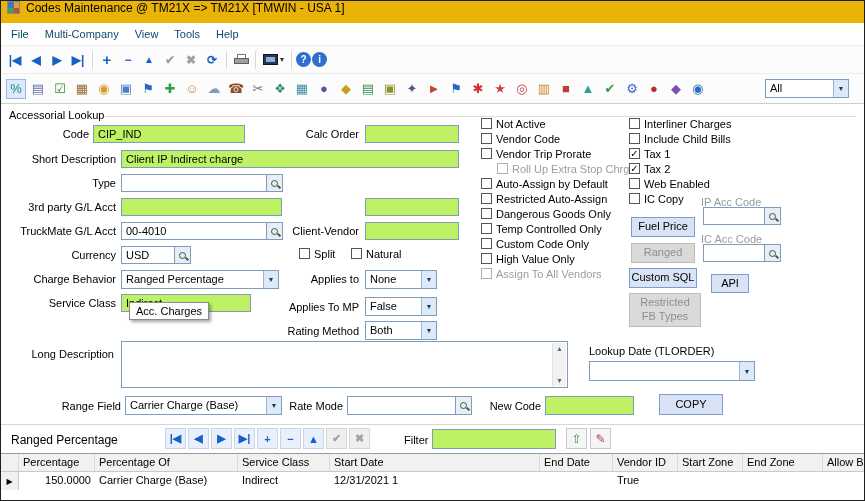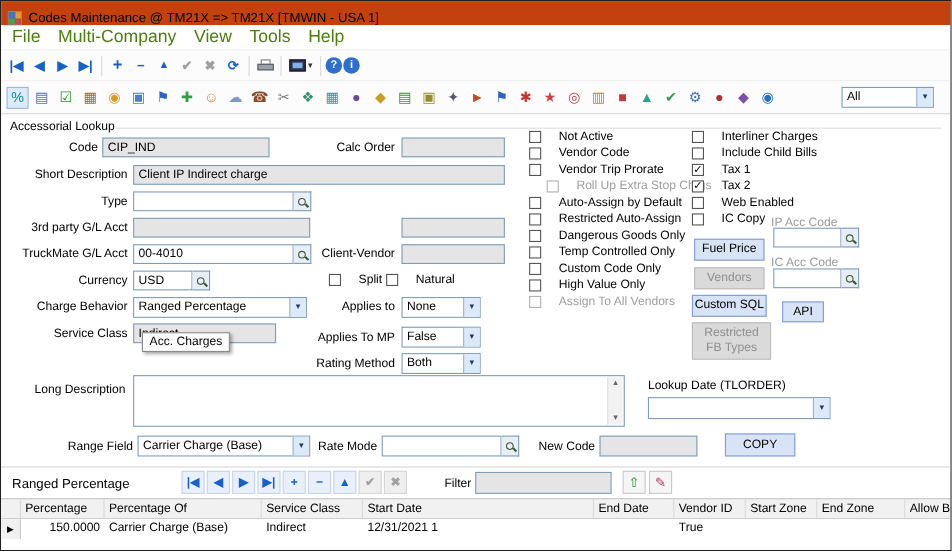--- a/index.html
+++ b/index.html
@@ -1,24 +1,24 @@
 <!DOCTYPE html>
 <html><head>
 <meta charset="utf-8">
 <style>
   * {margin:0;padding:0;box-sizing:border-box}
   body {background:#c8c8c8;font-family:"Liberation Sans",sans-serif}
   .window {width:865px;height:501px;border:1px solid #1f1f1f;background:#fff;position:relative;overflow:hidden;margin:0 auto}
-  .titlebar {height:22px;display:flex;align-items:flex-end;gap:6px;padding:0 6px;background:#c2410c}
+  .titlebar {height:22px;display:flex;align-items:flex-start;gap:6px;padding:0 6px;background:#eab308}
   .appicon {width:13px;height:13px;display:grid;grid-template-columns:1fr 1fr;grid-template-rows:1fr 1fr;border:1px solid #888;flex:0 0 auto}
   .appicon i:nth-child(1){background:#3c78c8}.appicon i:nth-child(2){background:#e0a030}
   .appicon i:nth-child(3){background:#48a048}.appicon i:nth-child(4){background:#c84848}
   .title-text {font-size:12px;color:#000;white-space:nowrap}
   .menubar {height:23px;display:flex;align-items:center;padding:0 2px;background:#fff;border-bottom:1px solid #ececec}
-  .menu-item {font-size:16px;padding:3px 8px;color:#4d7c0f;white-space:nowrap}
+  .menu-item {font-size:11px;padding:3px 8px;color:#0c4a6e;white-space:nowrap}
   .tb1 {height:28px;display:flex;align-items:center;gap:1px;padding:0 4px;background:#fcfcfc;border-bottom:1px solid #ececec}
   .tbtn {min-width:20px;height:22px;display:flex;align-items:center;justify-content:center;font-weight:bold;font-size:12px;color:#1660c8;padding:0 2px}
   .tbtn.sm {font-size:10px}
   .tbtn.plus {font-size:15px}
   .tbtn.gray {color:#a0a0a0}
   .vsep {width:1px;height:18px;background:#d8d8d8;margin:0 3px}
   .monitor-btn {display:flex;align-items:center;gap:2px;height:22px;padding:0 3px}
   .monitor {width:15px;height:11px;background:#2e3450;border:1px solid #14161f;position:relative}
   .monitor::after {content:"";position:absolute;inset:2px;background:#7fb2e8}
   .caret {font-size:8px;color:#333}
@@ -31,27 +31,27 @@
   .ticon.active {background:#dfeaf9;border:1px solid #9cb8de}
   .scope-combo {margin-left:auto;margin-right:10px;width:84px}
   .combo {display:flex;align-items:stretch;height:19px;border:1px solid #7f9db9;background:#fff}
   .combo .ctext {flex:1;font-size:11px;padding:2px 4px;white-space:nowrap;overflow:hidden}
   .combo .carr {width:15px;background:#dce9f8;border-left:1px solid #9ab4d4;display:flex;align-items:center;justify-content:center;font-size:7px;color:#1f3a63}
   .form {position:relative;height:320px;background:#fff;font-size:11px}
   .lbl {position:absolute;white-space:nowrap;color:#000;font-size:11px}
   .lblr {text-align:right}
   .grayt {color:#9a9a9a}
   .groupline {position:absolute;height:1px;background:#dcdcdc}
-  .fld {position:absolute;height:18px;border:1px solid #7f9db9;background:#e5e5e5;font-size:11px;padding:2px 4px;white-space:nowrap;overflow:hidden}
+  .fld {position:absolute;height:18px;border:1px solid #7f9db9;background:#bef264;font-size:11px;padding:2px 4px;white-space:nowrap;overflow:hidden}
   .fwrap {position:absolute;height:18px;display:flex}
   .fwrap .ftxt {flex:1;border:1px solid #7f9db9;background:#fff;padding:2px 4px;font-size:11px;white-space:nowrap;overflow:hidden}
   .lk {width:16px;border:1px solid #7f9db9;border-left:none;background:#e9eef6;display:flex;align-items:center;justify-content:center}
   .mag {width:7px;height:7px;border:1.5px solid #3a5a3a;border-radius:50%;position:relative}
   .mag::after {content:"";position:absolute;width:4px;height:2px;background:#3a5a3a;right:-4px;bottom:-2px;transform:rotate(45deg)}
-  .cb {position:absolute;display:flex;align-items:flex-end;gap:16px;font-size:11px;white-space:nowrap}
+  .cb {position:absolute;display:flex;align-items:flex-start;gap:4px;font-size:11px;white-space:nowrap}
   .bx {width:11px;height:11px;border:1px solid #555;background:#fff;font-size:10px;line-height:9px;text-align:center;color:#000;flex:0 0 auto}
   .cb.dis {color:#9d9d9d}
   .cb.dis .bx {border-color:#b0b0b0}
   .btn {position:absolute;display:flex;align-items:center;justify-content:center;background:#d9e3f6;border:1px solid #7e9cd2;font-size:11px;color:#000;text-align:center;line-height:1.25}
   .btn.dis {background:#dadada;border-color:#bcbcbc;color:#8e8e8e}
   .tooltip {position:absolute;background:#fdfdfd;border:1px solid #8a8a8a;box-shadow:2px 2px 3px rgba(0,0,0,0.35);font-size:11px;padding:2px 6px;z-index:5;white-space:nowrap}
   .textarea {position:absolute;border:1px solid #7f9db9;background:#fff;font-size:11px;padding:2px 4px}
   .vscroll {position:absolute;top:1px;right:1px;bottom:1px;width:14px;background:#f2f2f2;border-left:1px solid #e0e0e0;display:flex;flex-direction:column;justify-content:space-between;align-items:center;font-size:7px;color:#666;padding:2px 0}
   .band {position:relative;height:29px;background:#fff;border-top:1px solid #d6d6d6;font-size:11px}
   .bnav {position:absolute;left:164px;top:3px;display:flex;gap:2px}
@@ -312,21 +312,21 @@
     </span>
     <span class="lbl grayt" style="left:700px;top:129px">IC Acc Code</span>
     <span class="fwrap" style="left:702px;top:140px;width:78px">
       <span class="ftxt"></span>
       <span class="lk">
           <span class="mag"></span>
         </span>
     </span>
 
     <span class="btn" style="left:630px;top:113px;width:64px;height:20px">Fuel Price</span>
-    <span class="btn dis" style="left:630px;top:139px;width:64px;height:20px">Vendors</span>
+    <span class="btn dis" style="left:630px;top:139px;width:64px;height:20px">Ranged</span>
     <span class="btn" style="left:628px;top:164px;width:68px;height:20px">Custom SQL</span>
     <span class="btn" style="left:710px;top:170px;width:38px;height:19px">API</span>
     <span class="btn dis" style="left:628px;top:189px;width:72px;height:34px;white-space:normal;padding:2px">Restricted FB Types</span>
 
     <span class="lbl lblr" style="left:0;width:113px;top:244px">Long Description</span>
     <span class="textarea" style="left:120px;top:237px;width:447px;height:47px">
       <span></span>
       <span class="vscroll">
           <span>▲</span>
           <span>▼</span>

